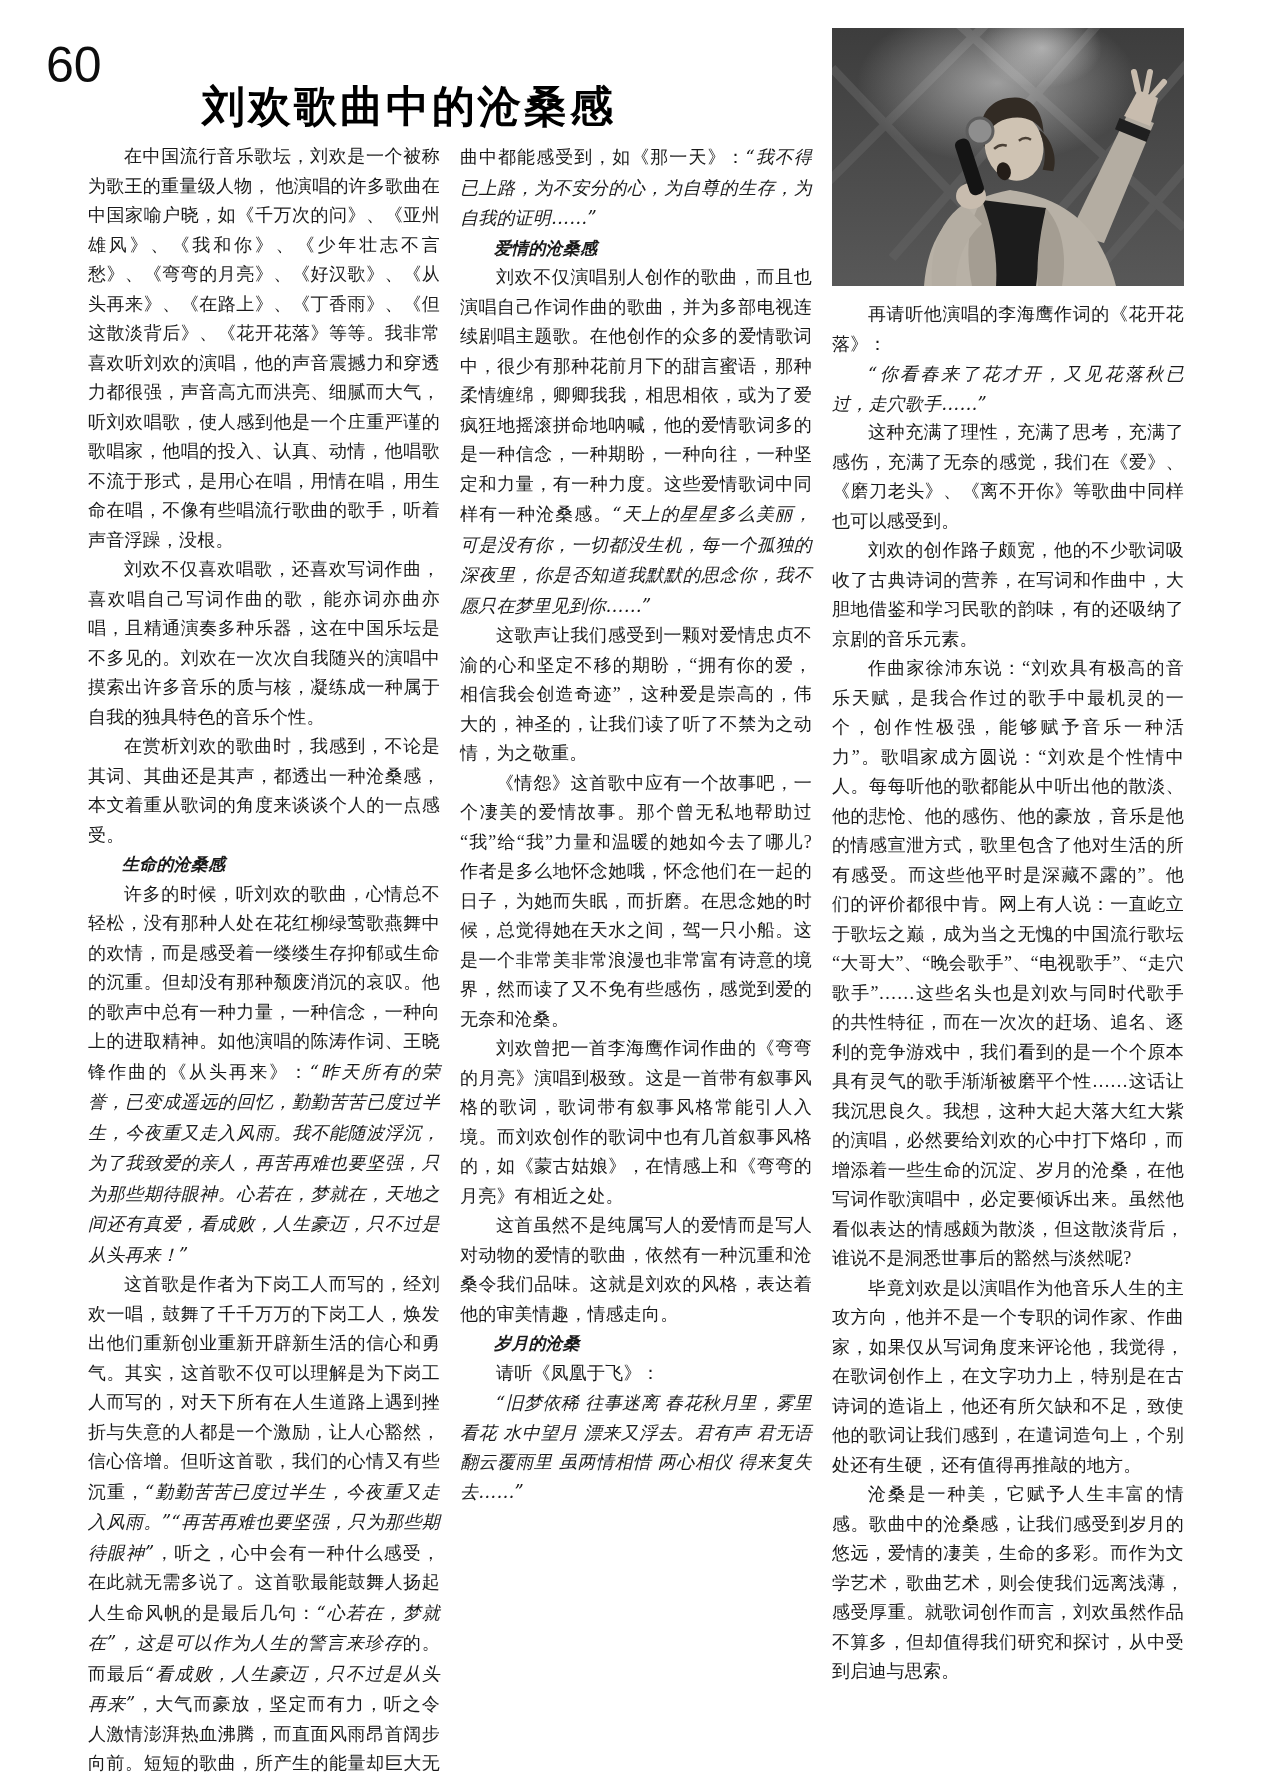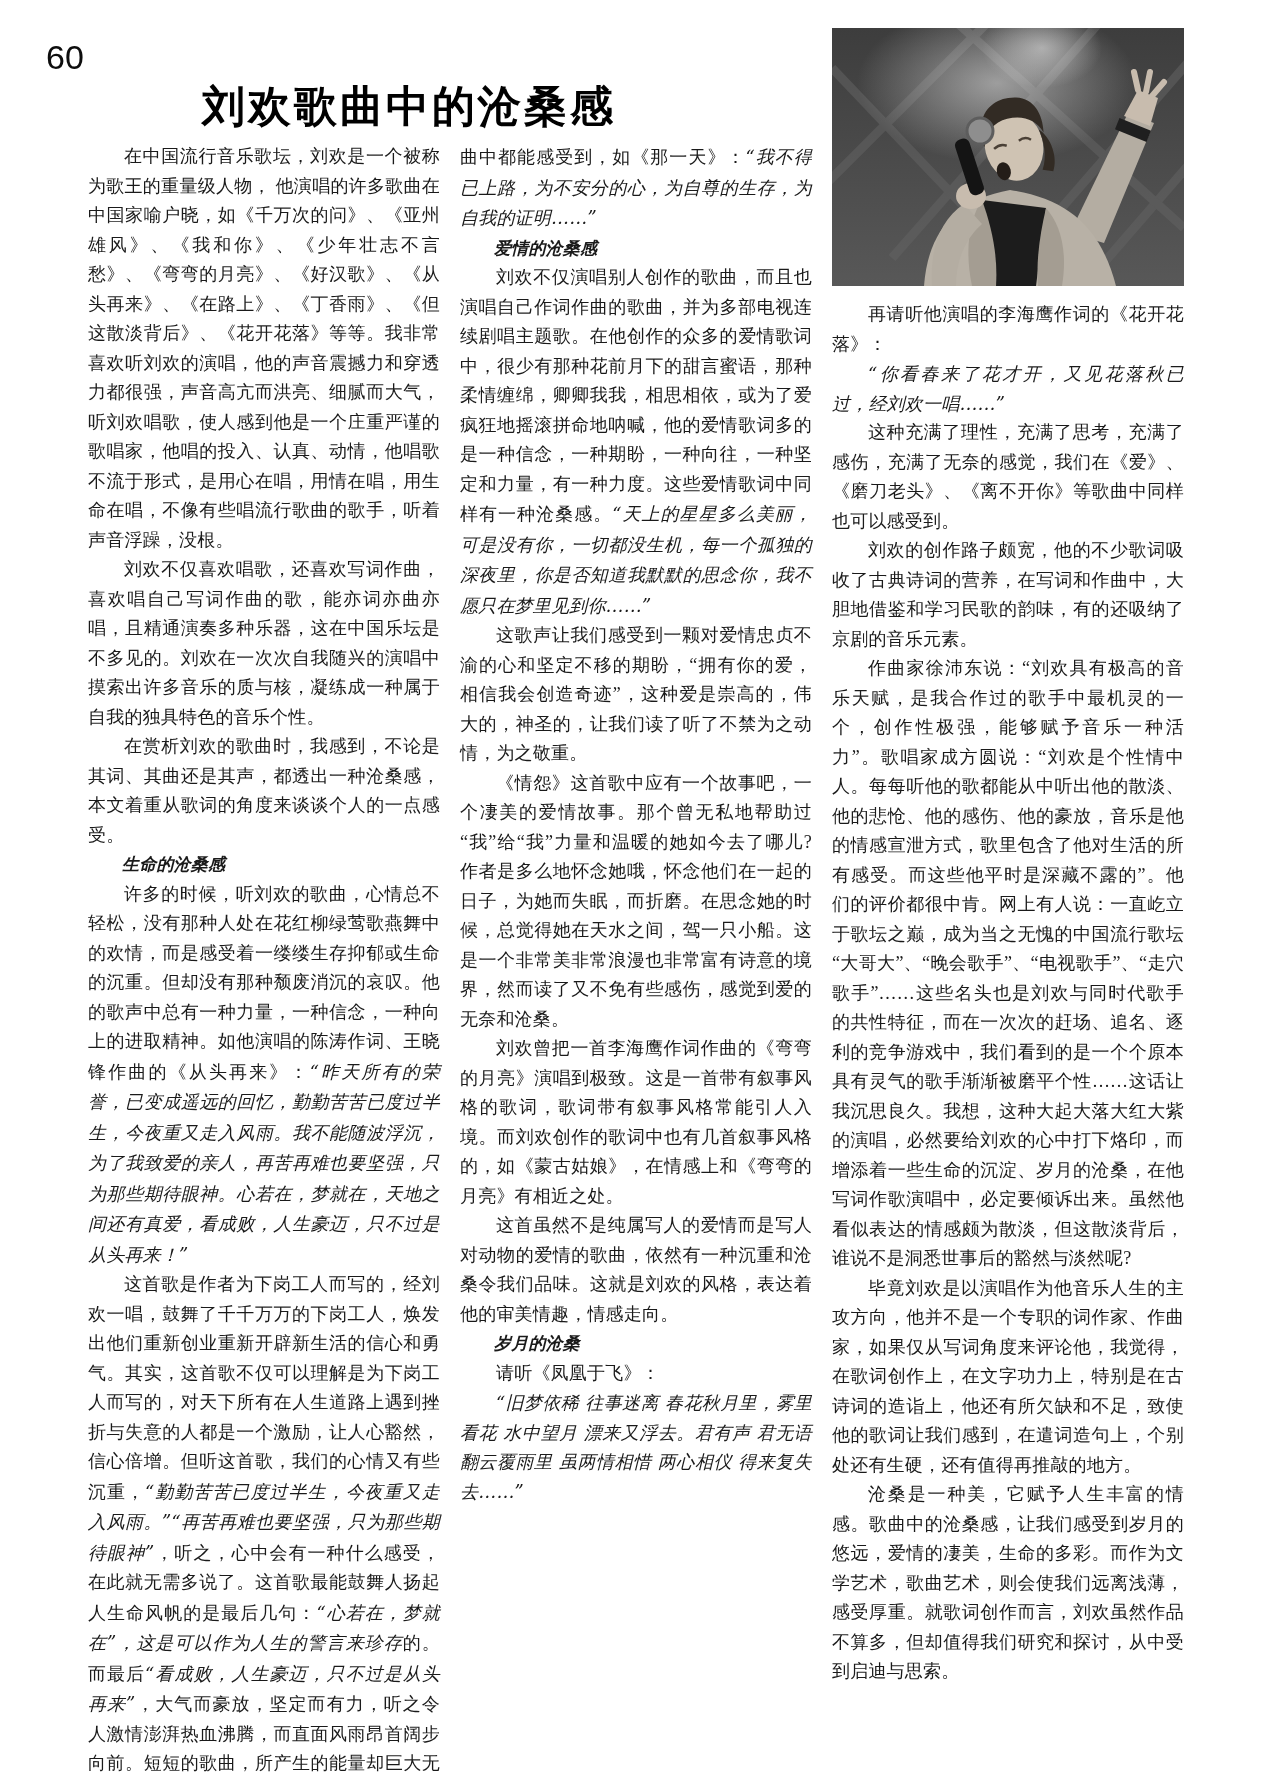--- a/index.html
+++ b/index.html
@@ -1,21 +1,21 @@
 <!DOCTYPE html>
 <html lang="zh"><head>
 <meta charset="utf-8">
 <style>
   html,body{margin:0;padding:0;}
   body{
     width:1280px;height:1775px;background:#ffffff;position:relative;
     font-family:"Liberation Serif", serif;color:#1a1a1a;
   }
   .page-num{
-    position:absolute;left:46px;top:40px;font-size:34px;line-height:1;
+    position:absolute;left:46px;top:40px;font-size:50px;line-height:1;
     font-family:"Liberation Sans", sans-serif;color:#0d0d0d;
   }
   .title{
     position:absolute;left:130px;top:74px;width:550px;margin:4px;
     text-align:center;font-size:43px;font-weight:900;letter-spacing:3px;color:#000;
     font-family:Liberation Sans, sans-serif;
   }
   .col{
     position:absolute;width:352px;font-size:18px;line-height:29.5px;
     text-align:justify;letter-spacing:0.2px;
@@ -111,21 +111,21 @@
         </g>
 
         <path d="M 100 258 C 98 220 108 192 132 176 L 150 196 C 132 212 124 234 124 258 Z" fill="#b4ada2"></path>
         <ellipse cx="139" cy="168" rx="15" ry="13" fill="#c8bcae"></ellipse>
         <rect x="130" y="110" width="15" height="58" rx="6" transform="rotate(-18 137 139)" fill="#141414"></rect>
         <circle cx="148" cy="103" r="13" fill="#8e8e8e"></circle>
         <circle cx="148" cy="103" r="13" fill="none" stroke="#5d5d5d" stroke-width="3"></circle>
       </svg>
     </div>
     <p>再请听他演唱的李海鹰作词的《花开花落》：</p>
-    <p class="quote-para">“你看春来了花才开，又见花落秋已过，经刘欢一唱……”</p>
+    <p class="quote-para">“你看春来了花才开，又见花落秋已过，走穴歌手……”</p>
     <p>这种充满了理性，充满了思考，充满了感伤，充满了无奈的感觉，我们在《爱》、《磨刀老头》、《离不开你》等歌曲中同样也可以感受到。</p>
     <p>刘欢的创作路子颇宽，他的不少歌词吸收了古典诗词的营养，在写词和作曲中，大胆地借鉴和学习民歌的韵味，有的还吸纳了京剧的音乐元素。</p>
     <p>作曲家徐沛东说：“刘欢具有极高的音乐天赋，是我合作过的歌手中最机灵的一个，创作性极强，能够赋予音乐一种活力”。歌唱家成方圆说：“刘欢是个性情中人。每每听他的歌都能从中听出他的散淡、他的悲怆、他的感伤、他的豪放，音乐是他的情感宣泄方式，歌里包含了他对生活的所有感受。而这些他平时是深藏不露的”。他们的评价都很中肯。网上有人说：一直屹立于歌坛之巅，成为当之无愧的中国流行歌坛“大哥大”、“晚会歌手”、“电视歌手”、“走穴歌手”……这些名头也是刘欢与同时代歌手的共性特征，而在一次次的赶场、追名、逐利的竞争游戏中，我们看到的是一个个原本具有灵气的歌手渐渐被磨平个性……这话让我沉思良久。我想，这种大起大落大红大紫的演唱，必然要给刘欢的心中打下烙印，而增添着一些生命的沉淀、岁月的沧桑，在他写词作歌演唱中，必定要倾诉出来。虽然他看似表达的情感颇为散淡，但这散淡背后，谁说不是洞悉世事后的豁然与淡然呢?</p>
     <p>毕竟刘欢是以演唱作为他音乐人生的主攻方向，他并不是一个专职的词作家、作曲家，如果仅从写词角度来评论他，我觉得，在歌词创作上，在文字功力上，特别是在古诗词的造诣上，他还有所欠缺和不足，致使他的歌词让我们感到，在遣词造句上，个别处还有生硬，还有值得再推敲的地方。</p>
     <p>沧桑是一种美，它赋予人生丰富的情感。歌曲中的沧桑感，让我们感受到岁月的悠远，爱情的凄美，生命的多彩。而作为文学艺术，歌曲艺术，则会使我们远离浅薄，感受厚重。就歌词创作而言，刘欢虽然作品不算多，但却值得我们研究和探讨，从中受到启迪与思索。</p>
 
   </div>
 
 </div>
 

